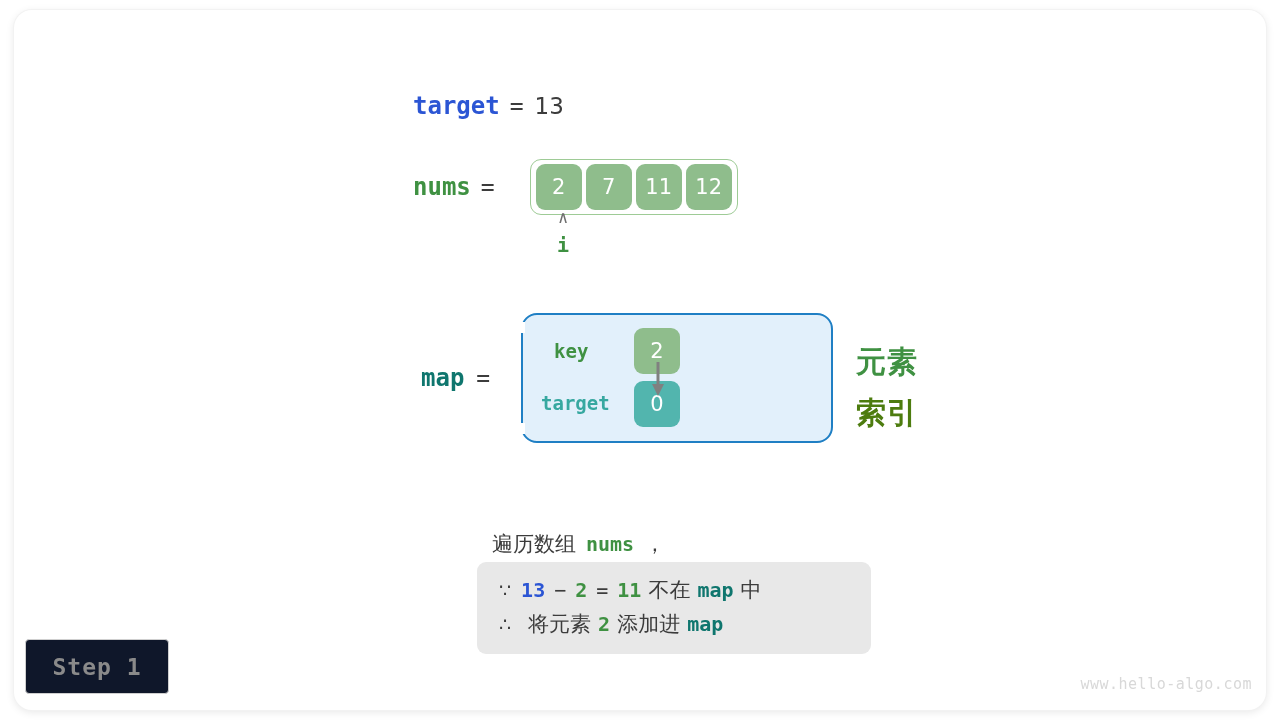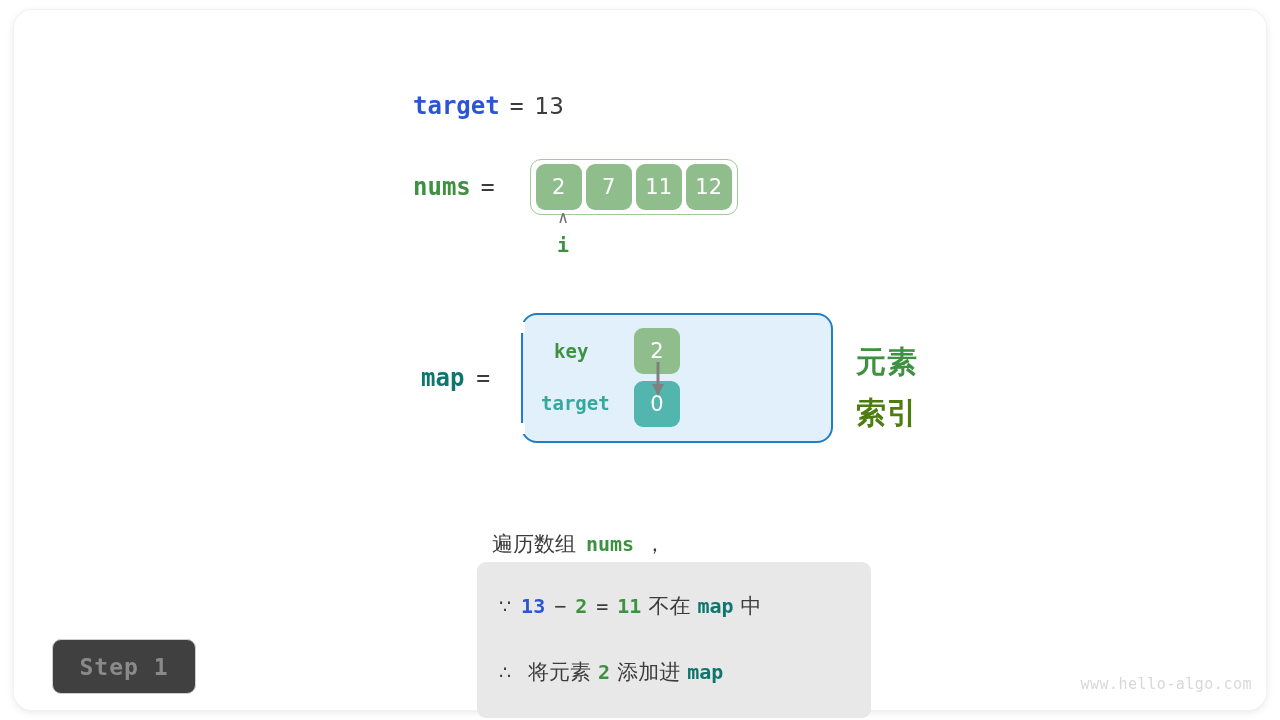--- a/index.html
+++ b/index.html
@@ -260,32 +260,32 @@
     font-family: "DejaVu Sans Mono", monospace;
     font-weight: bold;
     font-size: 20px;
   }
   .reason-line .op {
     font-family: "DejaVu Sans Mono", monospace;
     color: #3c3c3c;
     font-size: 20px;
     margin: 0 9px;
   }
-  .reason-line .cn { margin: 16px 7px; text-align: center; }
+  .reason-line .cn { margin: 0 7px; text-align: center; }
 
   
   .step-badge {
     position: absolute;
-    left: 52px;
+    left: 25px;
     top: 639px;
     width: 144px;
     height: 55px;
     border: 1.4px solid #cfcfcf;
-    border-radius: 9px;
-    background: #404040;
+    border-radius: 4px;
+    background: #0f172a;
     display: flex;
     align-items: center;
     justify-content: center;
     font-family: "DejaVu Sans Mono", monospace;
     font-weight: bold;
     font-size: 23px;
     color: #8a8a8a;
     letter-spacing: 1px;
     box-sizing: border-box;
   }

